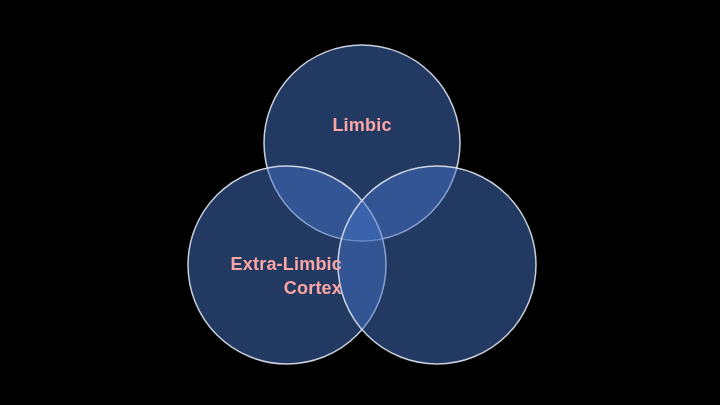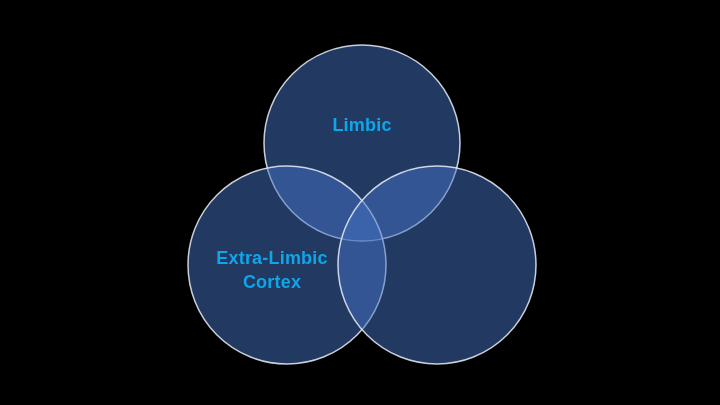--- a/index.html
+++ b/index.html
@@ -15,37 +15,38 @@
     overflow: hidden;
     font-family: "Liberation Sans", sans-serif;
   }
   .venn-svg {
     position: absolute;
     left: 0;
     top: 0;
   }
   .venn-label {
     position: absolute;
-    color: #0ea5e9;
+    color: #fca5a5;
     font-weight: bold;
     font-size: 18px;
     line-height: 24px;
     text-align: center;
     letter-spacing: 0.2px;
     user-select: none;
   }
   .label-limbic {
     left: 282px;
     top: 113px;
     width: 160px;
   }
   .label-extra-limbic {
     left: 202px;
-    top: 246px;
+    top: 252px;
     width: 140px;
+    text-align: right;
   }
   .label-deep-gray {
     left: 393px;
     top: 255px;
     width: 140px;
   }
 </style>
 </head>
 <body>
 

